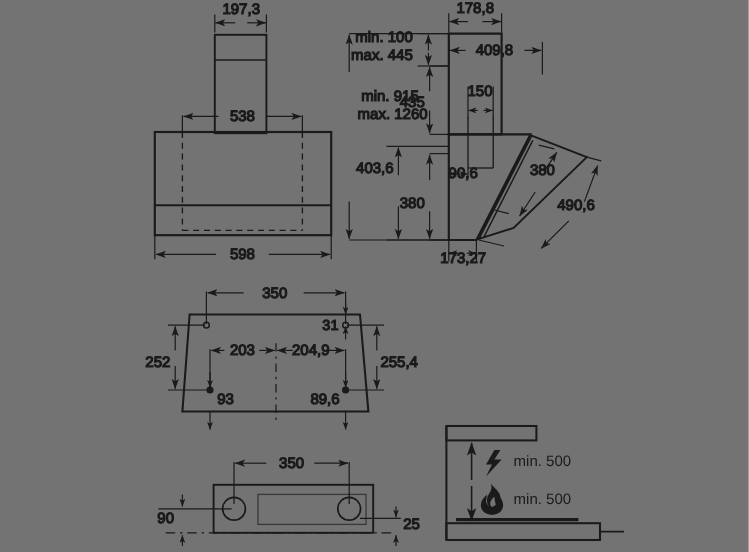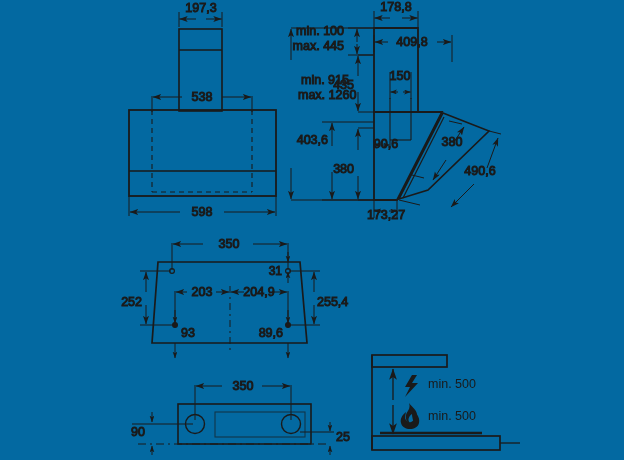--- a/index.html
+++ b/index.html
@@ -4,21 +4,21 @@
 <style>
   html,body{margin:0;padding:0;background:#ffffff;}
   body{
     font-family:"Liberation Sans", sans-serif;
     -webkit-font-smoothing:antialiased;
   }
   #stage{
     position:relative;
     width:624px;
     height:460px;
-    background:#0369a1;
+    background:#737373;
     overflow:hidden;
   }
   #stage svg{display:block;}
   .dimtxt{
     font-family:"Liberation Sans", sans-serif;
     font-size:12.5px;
     fill:#1a1a1a;
   }
   .dimtxt.sm{font-size:12px;}
 </style>

